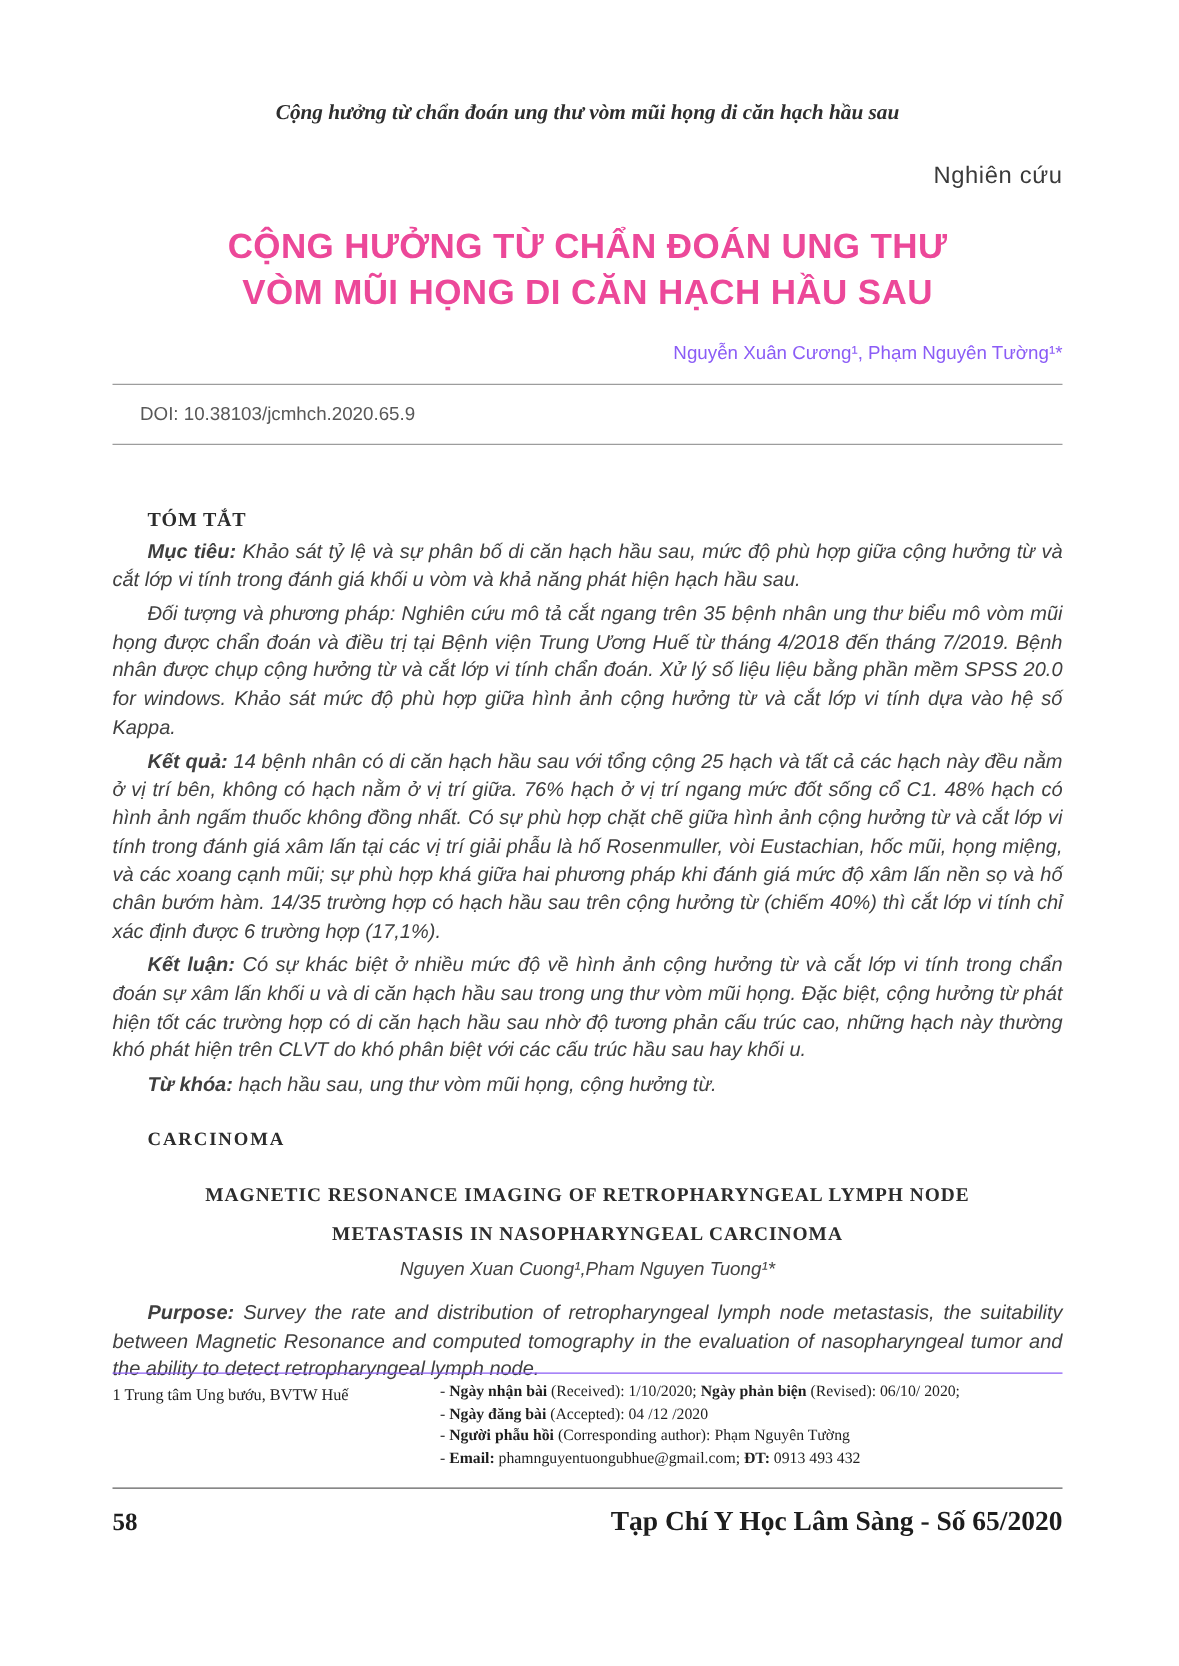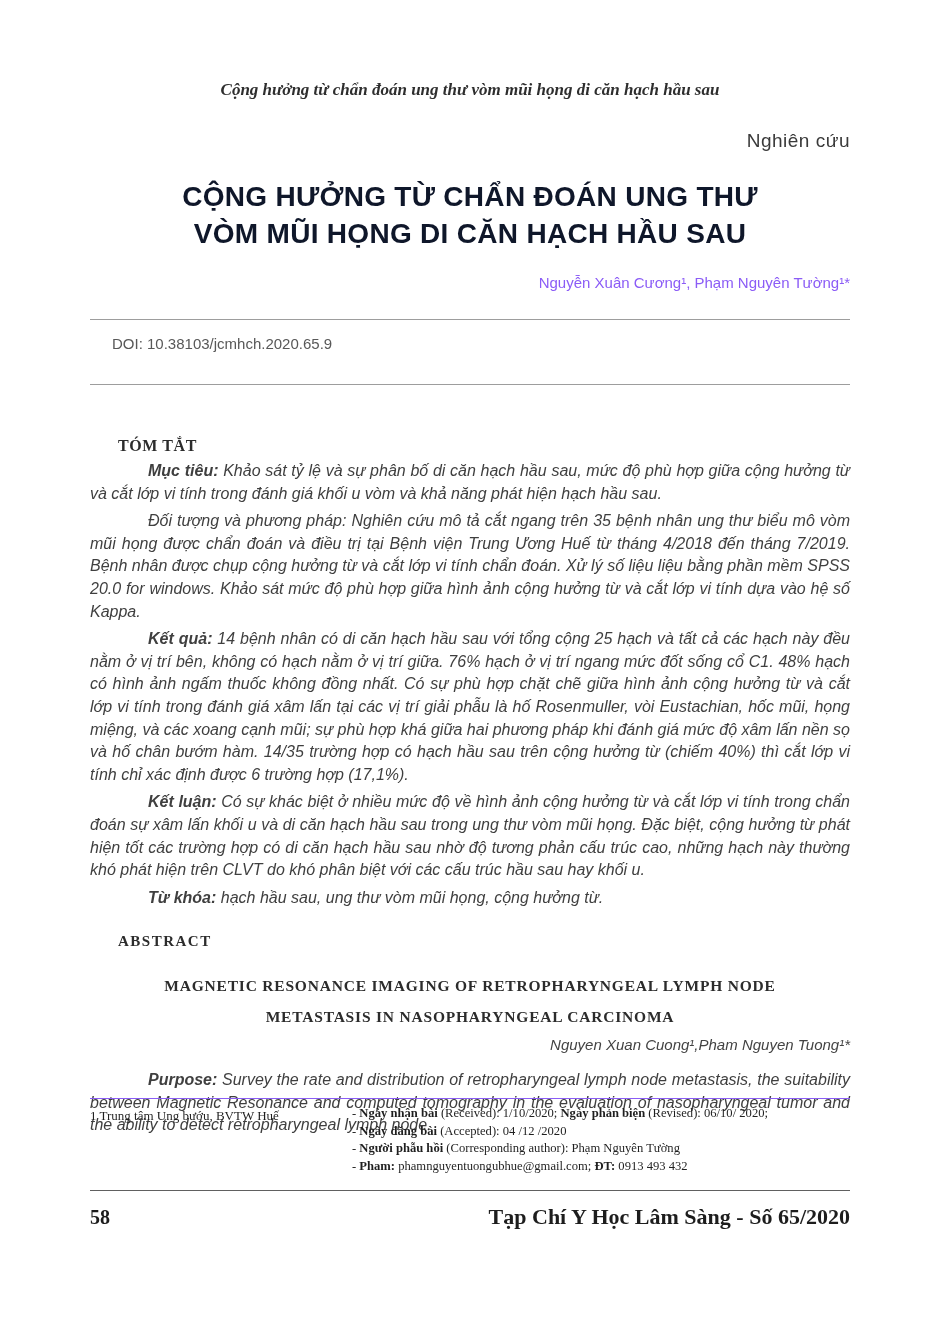--- a/index.html
+++ b/index.html
@@ -26,69 +26,69 @@
   .section-label {
     margin-top:30px;
     text-align:right;
     font-size:19px; color:#3a3a3a;
     letter-spacing:0.5px;
   }
   .title {
     margin-top:26px;
     text-align:center;
     font-size:28px; font-weight:bold;
-    line-height:37px; color:#0f172a;
+    line-height:37px; color:#ec4899;
     letter-spacing:0.3px;
   }
   .authors {
     margin-top:22px;
     text-align:right;
     font-size:15px; color:#8b5cf6;
   }
   .doi-row {
-    margin-top:28px;
+    margin-top:16px;
     border-top:1px solid #9d9d9d;
     border-bottom:1px solid #9d9d9d;
-    padding:15px 0 32px 22px;
+    padding:15px 0 15px 22px;
     font-size:15px; color:#585858;
   }
   .vi-heading {
     margin-top:52px;
     text-indent:28px;
     font-family:"Liberation Serif","DejaVu Serif",serif;
     font-weight:bold; font-size:16px; color:#2c2c2c;
     letter-spacing:0.6px;
   }
   .body-par {
     margin-top:5px;
     font-style:italic;
     font-size:16px; line-height:22.6px;
     text-align:justify; text-indent:28px;
     color:#3f3f3f;
   }
-  .plabel { font-weight:bold;margin-left:30px; }
+  .plabel { font-weight:bold; }
   .plabel.normal { font-weight:normal; }
   .en-heading {
     margin-top:24px;
     text-indent:28px;
     font-family:"Liberation Serif","DejaVu Serif",serif;
     font-weight:bold; font-size:15px; color:#2c2c2c;
     letter-spacing:1.5px;
   }
   .en-title {
     margin-top:20px;
     text-align:center;
     font-family:"Liberation Serif","DejaVu Serif",serif;
     font-weight:bold; font-size:15.5px;
     line-height:31px; color:#2c2c2c;
     letter-spacing:0.8px;
   }
   .en-authors {
     margin-top:4px;
-    text-align:right;
+    text-align:center;
     font-style:italic;
     font-size:15px; color:#434343;
   }
   .purpose { margin-top:16px; }
   .footnote {
     position:absolute;
     left:90px; right:93px; top:1098px;
     border-top:1px solid #8b5cf6;
     padding-top:6px;
     display:flex;
@@ -153,40 +153,40 @@
   </p>
 
   <p class="body-par">
     <span class="plabel">Kết luận:</span><span> Có sự khác biệt ở nhiều mức độ về hình ảnh cộng hưởng từ và cắt lớp vi tính trong chẩn đoán sự xâm lấn khối u và di căn hạch hầu sau trong ung thư vòm mũi họng. Đặc biệt, cộng hưởng từ phát hiện tốt các trường hợp có di căn hạch hầu sau nhờ độ tương phản cấu trúc cao, những hạch này thường khó phát hiện trên CLVT do khó phân biệt với các cấu trúc hầu sau hay khối u.</span>
   </p>
 
   <p class="body-par">
     <span class="plabel">Từ khóa:</span><span> hạch hầu sau, ung thư vòm mũi họng, cộng hưởng từ.</span>
   </p>
 
-  <div class="en-heading">ABSTRACT</div>
+  <div class="en-heading">CARCINOMA</div>
 
   <div class="en-title">
     <div>MAGNETIC RESONANCE IMAGING OF RETROPHARYNGEAL LYMPH NODE</div>
     <div>METASTASIS IN NASOPHARYNGEAL CARCINOMA</div>
   </div>
 
   <div class="en-authors">Nguyen Xuan Cuong¹,Pham Nguyen Tuong¹*</div>
 
   <p class="body-par purpose">
     <span class="plabel">Purpose:</span><span> Survey the rate and distribution of retropharyngeal lymph node metastasis, the suitability between Magnetic Resonance and computed tomography in the evaluation of nasopharyngeal tumor and the ability to detect retropharyngeal lymph node.</span>
   </p>
 
   <div class="footnote">
     <div class="fn-left">1  Trung tâm Ung bướu, BVTW Huế</div>
     <div class="fn-right">
       <div class="fn-line"><span>- </span><b>Ngày nhận bài</b><span> (Received): 1/10/2020; </span><b>Ngày phản biện</b><span> (Revised): 06/10/ 2020;</span></div>
       <div class="fn-line"><span>- </span><b>Ngày đăng bài</b><span> (Accepted): 04 /12 /2020</span><b></b><span></span></div>
       <div class="fn-line"><span>- </span><b>Người phẫu hồi</b><span> (Corresponding author): Phạm Nguyên Tường</span><b></b><span></span></div>
-      <div class="fn-line"><span>- </span><b>Pham:</b><span> phamnguyentuongubhue@gmail.com; </span><b>ĐT:</b><span> 0913 493 432</span></div>
+      <div class="fn-line"><span>- </span><b>Email:</b><span> phamnguyentuongubhue@gmail.com; </span><b>ĐT:</b><span> 0913 493 432</span></div>
     </div>
   </div>
 
   <div class="footer">
     <span class="page-num">58</span>
     <span class="journal">Tạp Chí Y Học Lâm Sàng - Số 65/2020</span>
   </div>
 
 </div>
 

